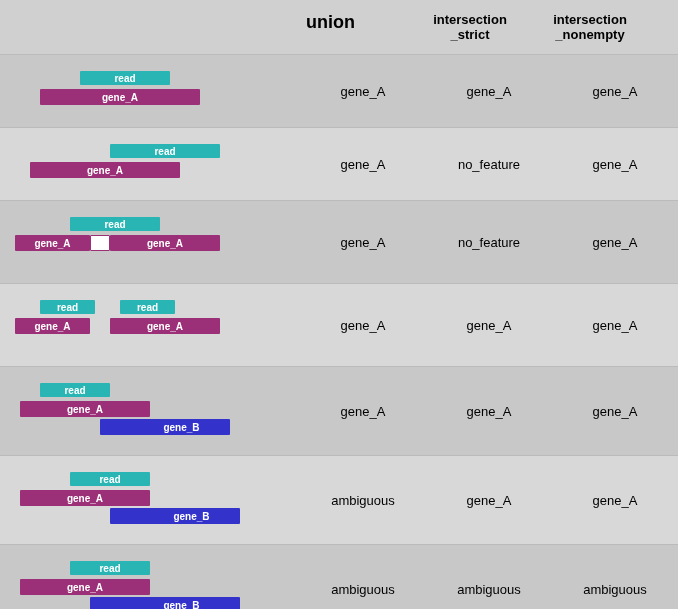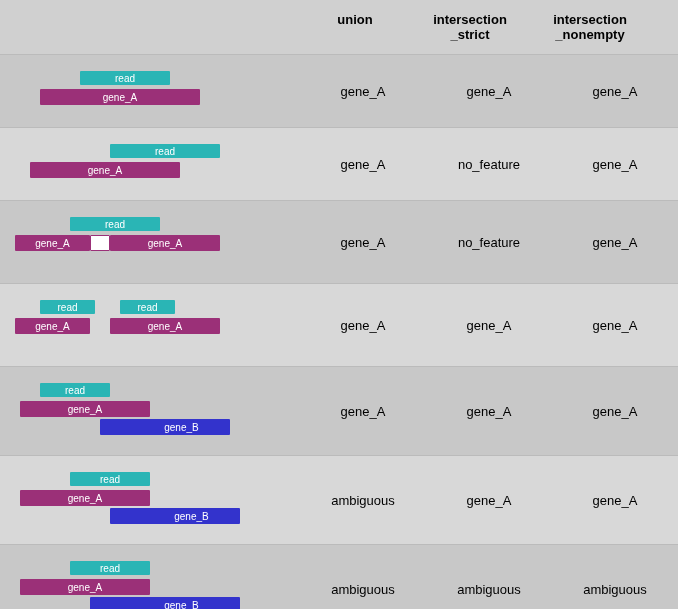--- a/index.html
+++ b/index.html
@@ -22,23 +22,22 @@
     }
 
     .col-visual {
       width: 300px;
       flex-shrink: 0;
     }
 
     .col-union {
       width: 110px;
       flex-shrink: 0;
-      text-align: center;
-      font-weight: bold;
-      font-size: 13px;
+      font-weight: bold;
+      font-size: 18px;
       padding: 4px 6px;
     }
 
     .col-strict {
       width: 120px;
       flex-shrink: 0;
       text-align: center;
       font-weight: bold;
       font-size: 13px;
       padding: 4px 6px;
@@ -95,21 +94,21 @@
 
     .bar {
       position: absolute;
       height: 16px;
       border-radius: 1px;
       display: flex;
       align-items: center;
       justify-content: center;
       font-size: 10px;
       color: white;
-      font-weight: normal;
+      font-weight: bold;
     }
 
     .bar-read {
       background: #2ab5b5;
       height: 14px;
     }
 
     .bar-geneA {
       background: #9b3078;
     }

